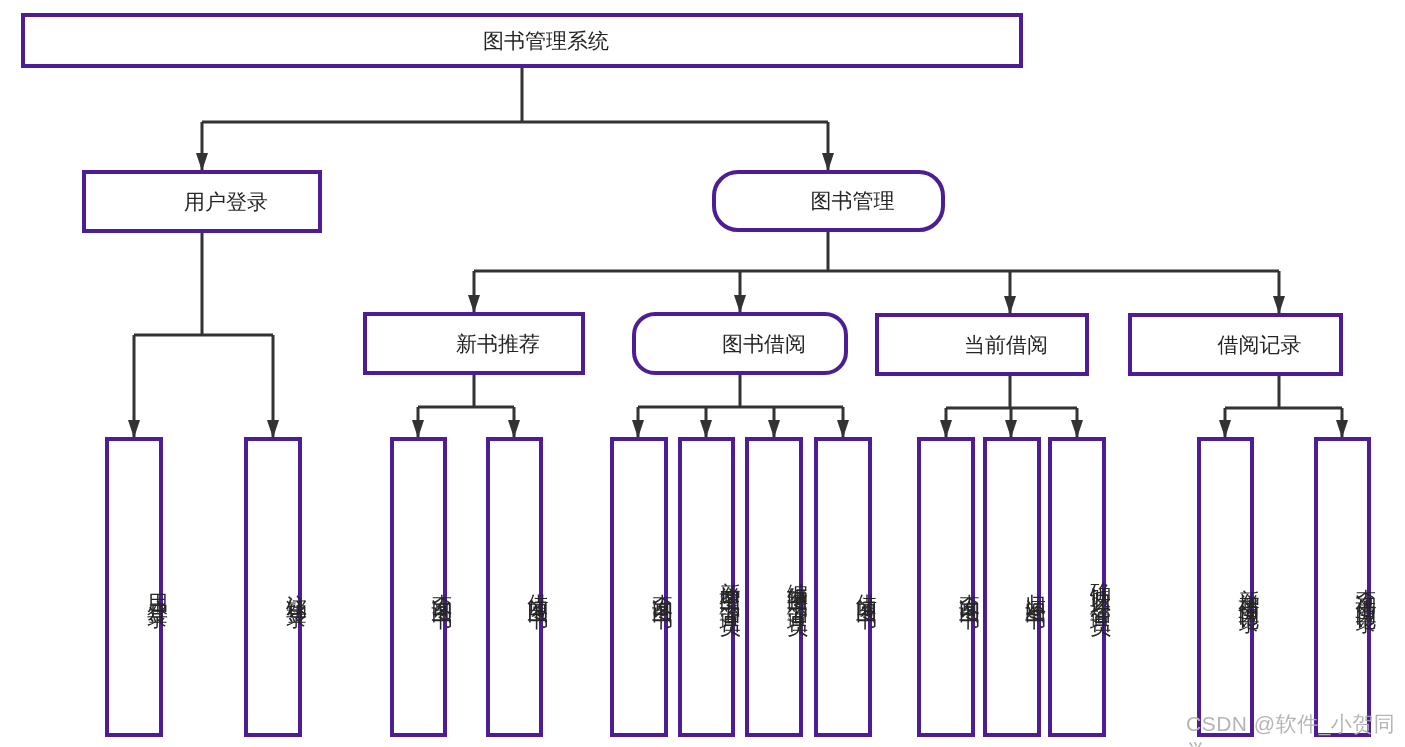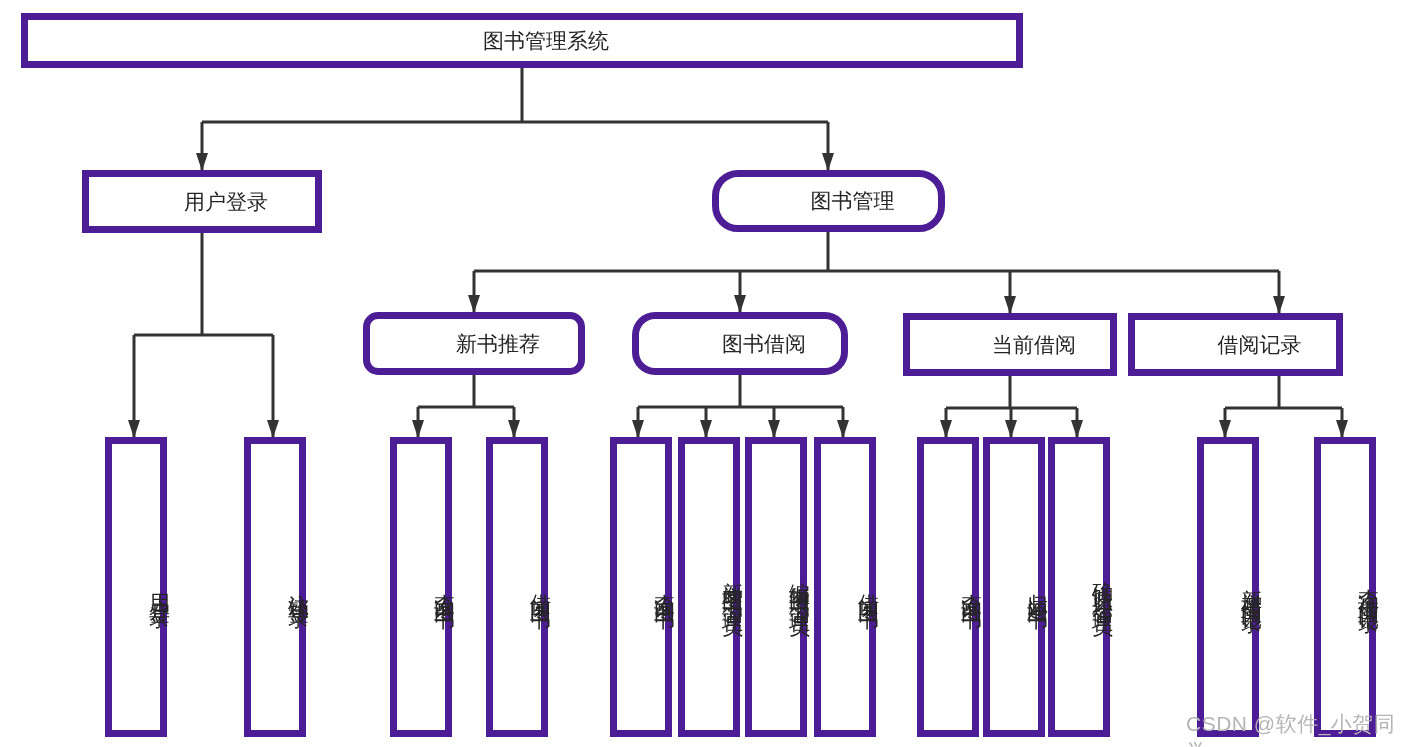--- a/index.html
+++ b/index.html
@@ -2,37 +2,37 @@
 <html><head>
 <meta charset="utf-8">
 <style>
   html,body{margin:0;padding:0;background:#ffffff;}
   #canvas{
     position:relative;width:1405px;height:747px;background:#ffffff;overflow:hidden;
     font-family:"Liberation Sans","DejaVu Sans",sans-serif;
   }
   #connectors{position:absolute;left:0;top:0;width:1405px;height:747px;}
   .box{
-    position:absolute;background:#ffffff;border:7px solid #4c1d95;box-sizing:border-box;
+    position:absolute;background:#ffffff;border:4px solid #4c1d95;box-sizing:border-box;
     display:flex;align-items:center;justify-content:center;
     color:#252525;font-size:21px;white-space:nowrap;z-index:2;padding-left:48px;
   }
   .vbox{
     writing-mode:vertical-rl;text-orientation:mixed;
     letter-spacing:5px;line-height:1;white-space:normal;
   }
   
   #n-root{left:21px;top:13px;width:1002px;height:55px;}
   
   #n-login{left:82px;top:170px;width:240px;height:63px;}
   #n-mgmt{left:712px;top:170px;width:233px;height:62px;border-radius:26px;}
   
-  #n-l3-0{left:363px;top:312px;width:222px;height:63px;border-radius:15px;}
+  #n-l3-0{left:363px;top:312px;width:222px;height:63px;}
   #n-l3-1{left:632px;top:312px;width:216px;height:63px;border-radius:23px;}
-  #n-l3-2{left:903px;top:313px;width:214px;height:63px;}
+  #n-l3-2{left:875px;top:313px;width:214px;height:63px;}
   #n-l3-3{left:1128px;top:313px;width:215px;height:63px;}
   
   .leaf{top:437px;height:300px;}
   #lf-0{left:105px;width:58px;}
   #lf-1{left:244px;width:58px;}
   #lf-2{left:390px;width:57px;}
   #lf-3{left:486px;width:57px;}
   #lf-4{left:610px;width:58px;}
   #lf-5{left:678px;width:57px;}
   #lf-6{left:745px;width:58px;}

